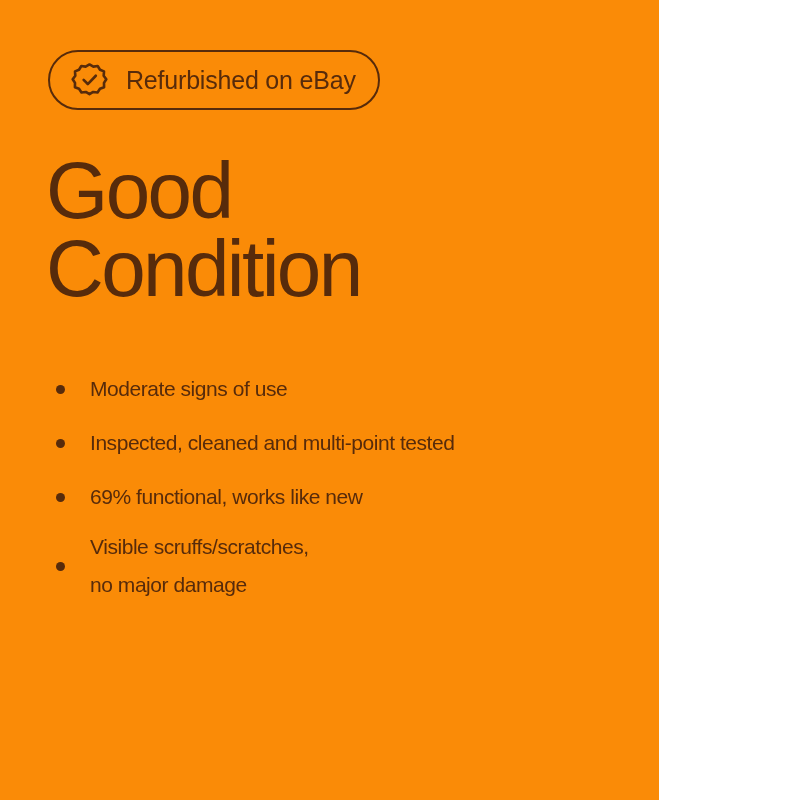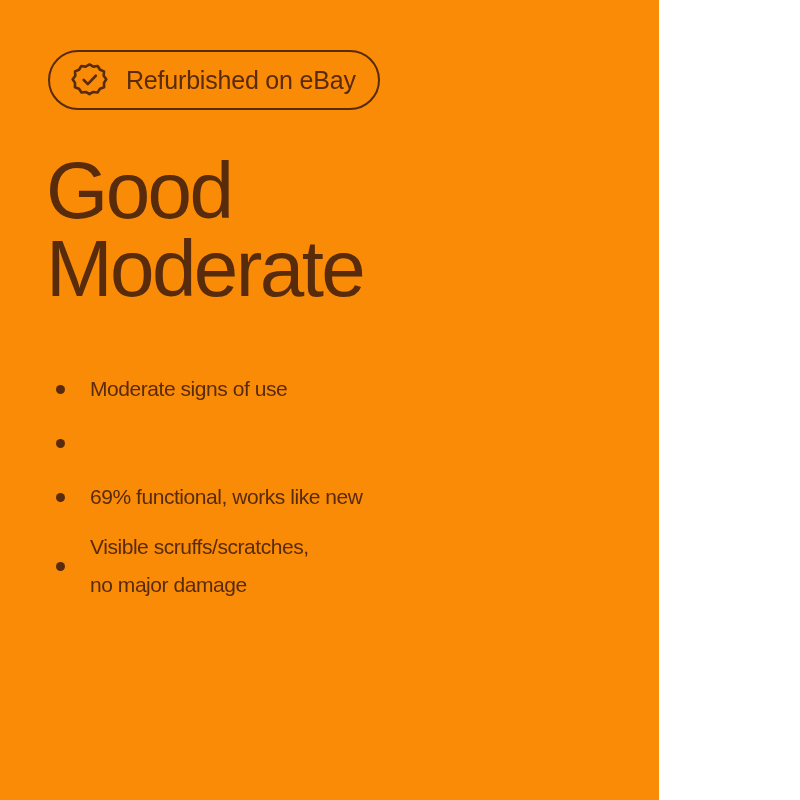--- a/index.html
+++ b/index.html
@@ -127,32 +127,33 @@
                  L5.1 32.8 L5.2 27.1 L2.2 22.4 L5.6 17.9 L5.2 12.2
                  L10.4 10.0 L13.4 5.2 L19.0 6.0 Z" stroke="#572B0B" stroke-width="3.4" stroke-linejoin="round" fill="none"></path>
         <path d="M16.4 23.2 L21.8 28.6 L32.2 17.8" stroke="#572B0B" stroke-width="3.4" stroke-linecap="round" stroke-linejoin="round" fill="none"></path>
       </svg>
     </span>
     <span id="badge-pill-label">Refurbished on eBay</span>
   </div>
 
   <h1 id="page-title">
     <span class="title-line">Good</span>
-    <span class="title-line">Moderate</span>
+    <span class="title-line">Condition</span>
   </h1>
 
   <ul id="condition-feature-list">
 
     <li class="feature-item">
       <span class="feature-bullet"></span>
       <span class="feature-text">Moderate signs of use</span>
     </li>
 
     <li class="feature-item">
       <span class="feature-bullet"></span>
+      <span class="feature-text">Inspected, cleaned and multi-point tested</span>
     </li>
 
     <li class="feature-item">
       <span class="feature-bullet"></span>
       <span class="feature-text">69% functional, works like new</span>
     </li>
 
     <li class="feature-item two-line">
       <span class="feature-bullet"></span>
       <span class="feature-text">Visible scruffs/scratches,

